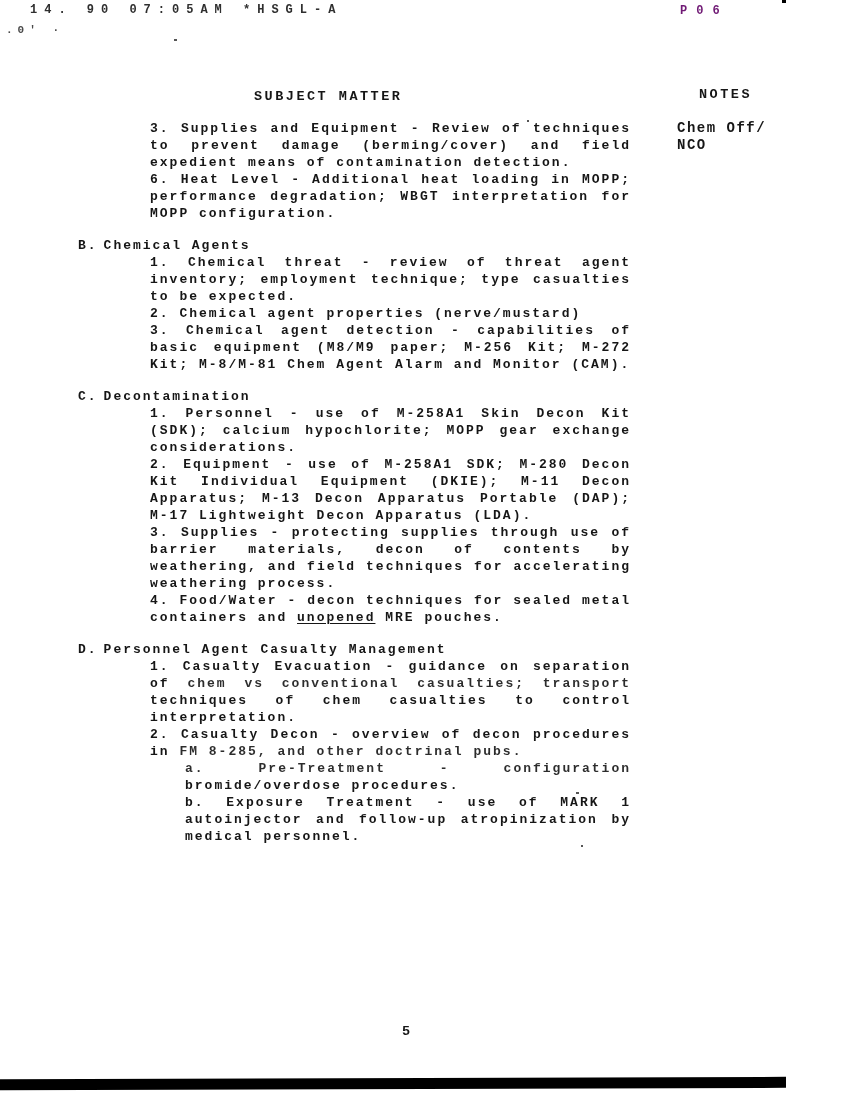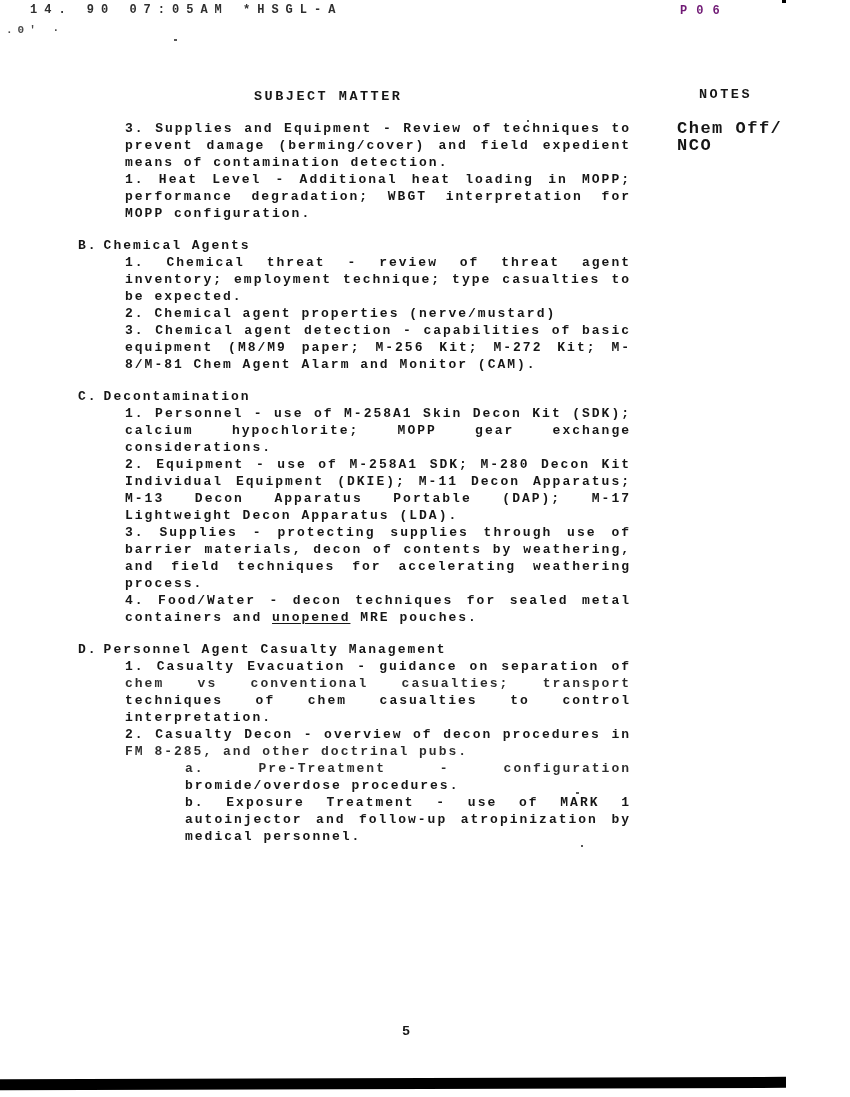--- a/index.html
+++ b/index.html
@@ -7,27 +7,27 @@
     position:relative;width:786px;height:1097px;background:#ffffff;overflow:hidden;
     font-family:"Liberation Mono","DejaVu Sans Mono",monospace;color:#161616;font-weight:bold;
   }
   
   .fax-ts{position:absolute;left:30px;top:3px;font-size:12px;letter-spacing:7px;color:#2f2f2f;white-space:nowrap;}
   .fax-pg{position:absolute;left:680px;top:4px;font-size:12px;letter-spacing:9px;color:#701a75;}
   .fax-noise{position:absolute;left:6px;top:24px;font-size:11px;letter-spacing:5px;color:#4a4a4a;}
   
   .hdr-subject{position:absolute;left:254px;top:89px;font-size:13.5px;letter-spacing:2.5px;}
   .hdr-notes{position:absolute;left:699px;top:87px;font-size:13.5px;letter-spacing:2.5px;}
-  .notes-ann{position:absolute;left:677px;top:120px;font-size:17px;line-height:17px;letter-spacing:1.5px;}
+  .notes-ann{position:absolute;left:677px;top:120px;font-size:14px;line-height:17px;letter-spacing:1.5px;}
   
   .doc-body{position:absolute;left:78px;top:120px;width:553px;font-size:13px;line-height:17px;letter-spacing:2px;}
   .section{margin-bottom:15px;}
   .sec-title{margin-left:6px;}
   .item{text-align:justify;text-justify:inter-word;}
-  .item.ind1{margin-left:47px;}
+  .item.ind1{margin-left:72px;}
   .item.ind2{margin-left:107px;}
   .sec-lead{padding-left:47px;text-indent:-47px;text-align:justify;text-justify:inter-word;}
   .sec-lead .lead-text{margin-left:6px;}
   .u{text-decoration:underline;text-underline-offset:2px;}
   .degraded{filter:blur(0.55px);opacity:0.9;}
   
   .page-num{position:absolute;left:402px;top:1024px;font-size:13.5px;letter-spacing:1px;}
   
   .right-bar{position:absolute;left:836px;top:0;width:10px;height:1086px;background:#000;transform:rotate(0.35deg);transform-origin:top center;}
   .top-right-line{position:absolute;left:782px;top:0;width:68px;height:3px;background:#000;}
@@ -51,21 +51,21 @@
   <div class="hdr-notes">NOTES</div>
 
   <div class="notes-ann">
     <div>Chem Off/</div>
     <div>NCO</div>
   </div>
 
   <div class="doc-body">
       <div class="section">
         <div class="item ind1"><span>3. Supplies and Equipment - Review of techniques to prevent damage (berming/cover) and field expedient means of contamination detection.</span></div>
-        <div class="item ind1"><span>1. Heat Level - Additional heat loading in MOPP; performance degradation; WBGT interpretation for MOPP configuration.</span></div>
+        <div class="item ind1"><span>6. Heat Level - Additional heat loading in MOPP; performance degradation; WBGT interpretation for MOPP configuration.</span></div>
       </div>
       <div class="section">
         <div class="sec-heading"><span class="sec-label">B.</span><span class="sec-title">Chemical Agents</span></div>
         <div class="item ind1"><span>1. Chemical threat - review of threat agent inventory; employment technique; type casualties to be expected.</span></div>
         <div class="item ind1"><span>2. Chemical agent properties (nerve/mustard)</span></div>
         <div class="item ind1"><span>3. Chemical agent detection - capabilities of basic equipment (M8/M9 paper; M-256 Kit; M-272 Kit; M-8/M-81 Chem Agent Alarm and Monitor (CAM).</span></div>
       </div>
       <div class="section">
         <div class="sec-heading"><span class="sec-label">C.</span><span class="sec-title">Decontamination</span></div>
         <div class="item ind1"><span>1. Personnel - use of M-258A1 Skin Decon Kit (SDK); calcium hypochlorite; MOPP gear exchange considerations.</span></div>

